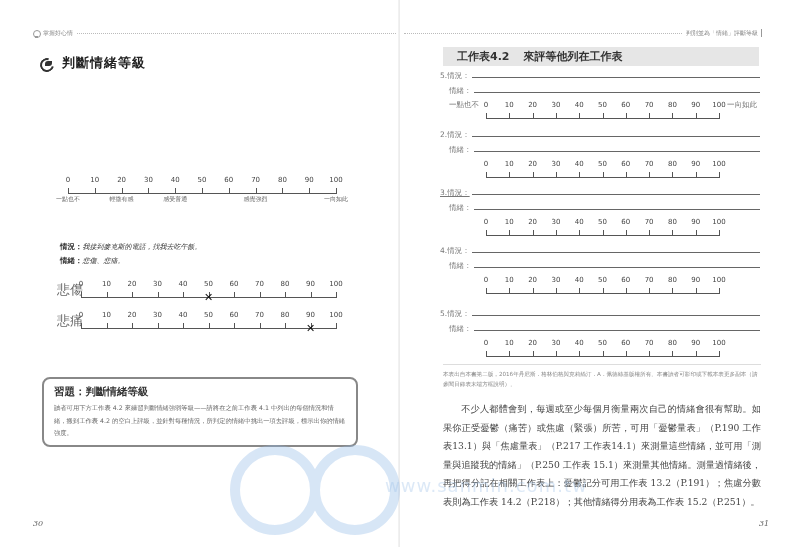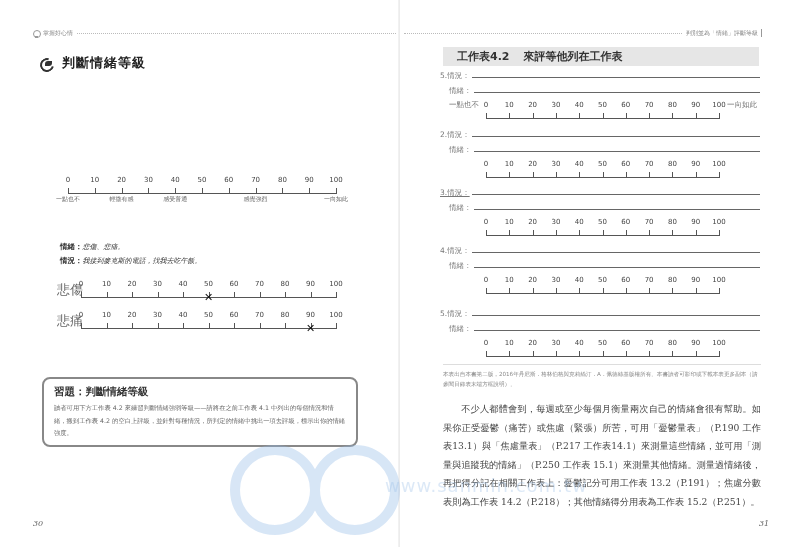--- a/index.html
+++ b/index.html
@@ -115,22 +115,22 @@
         <span style="left: 0px;">一點也不</span>
         <span style="left: 53.6px;">輕微有感</span>
         <span style="left: 107.2px;">感受普通</span>
         <span style="left: 187.6px;">感覺強烈</span>
         <span style="left: 268px;">一向如此</span>
       </div>
     </div>
 
 
   <div class="sit-lines">
+    <div><b>情況：</b><span class="hand">我接到麥克斯的電話，找我去吃午飯。</span></div>
     <div><b>情緒：</b><span class="hand">悲傷、悲痛。</span></div>
-    <div><b>情況：</b><span class="hand">我接到麥克斯的電話，找我去吃午飯。</span></div>
   </div>
 
   <span class="emo-label" style="left:57px; top:281px;">悲傷</span>
   <div class="scale" id="scale-ex0" style="left:81px; top:280px; width:255px;">
       <div class="nums">
         <span style="left: 0px;">0</span>
         <span style="left: 25.5px;">10</span>
         <span style="left: 51px;">20</span>
         <span style="left: 76.5px;">30</span>
         <span style="left: 102px;">40</span>

